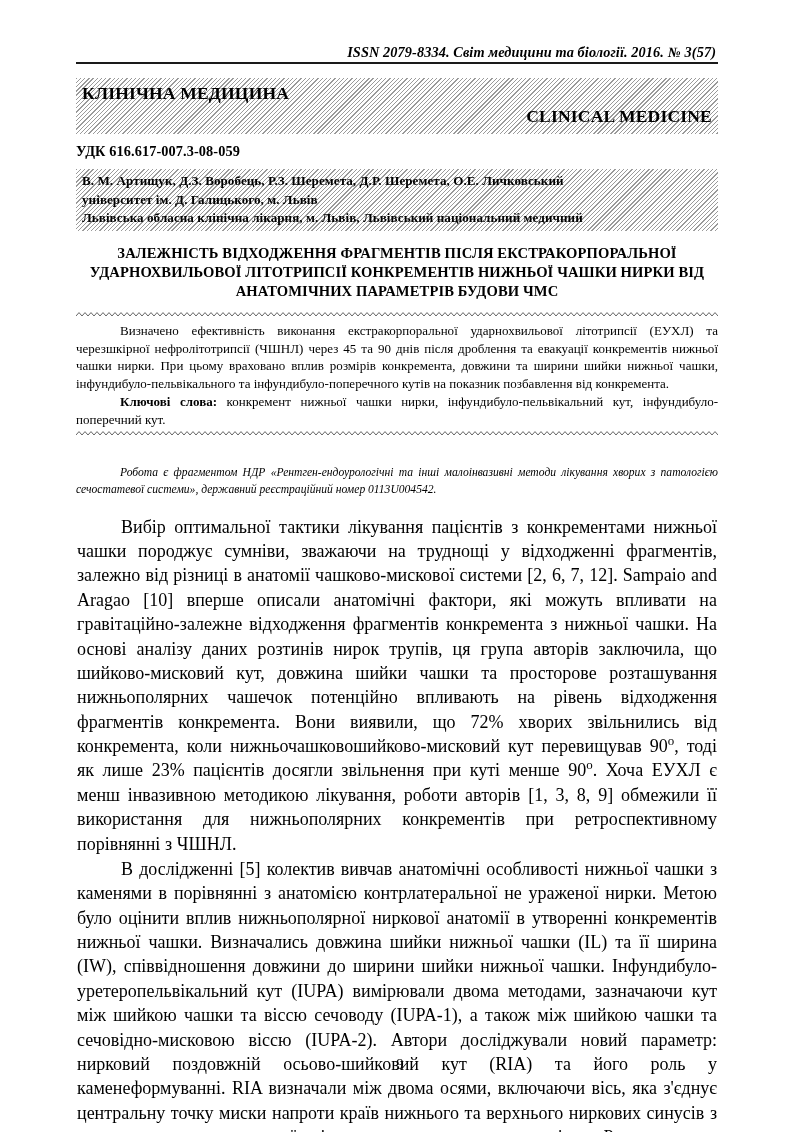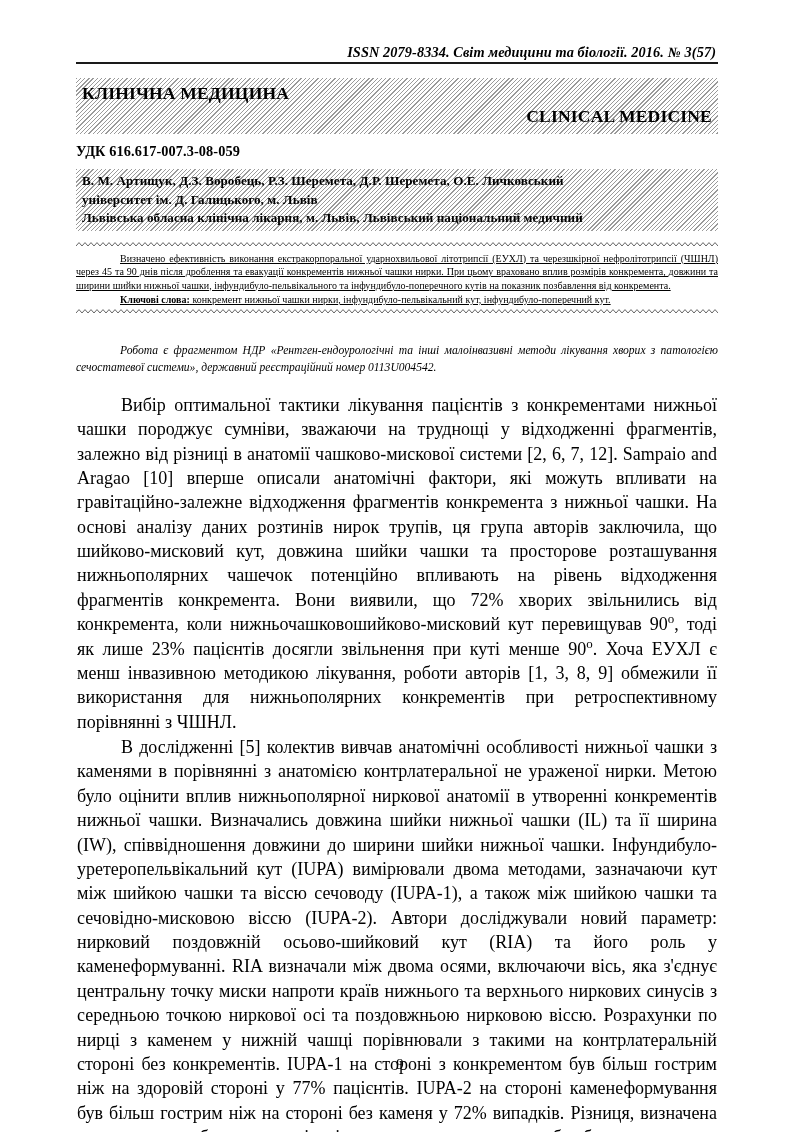--- a/index.html
+++ b/index.html
@@ -131,26 +131,25 @@
   .wave-rule svg { display: block; }
 
   .abstract-box {
     margin-top: 10px;
   }
   .abstract-body {
     padding: 4px 0 2px 0;
   }
   .abstract-body p {
     margin: 0;
-    font-size: 10px;
+    font-size: 13px;
     line-height: 1.345;
     text-align: justify;
     text-indent: 44px;
     letter-spacing: 0.01px;
-    text-decoration: underline;
   }
   .abstract-body p.kw {
     margin-top: 1px;
   }
   .abstract-body .kwlabel {
     font-weight: bold;
   }
 
   
   .funding-note {
@@ -207,20 +206,21 @@
     </div>
 
     <div class="udk">УДК 616.617-007.3-08-059</div>
 
     <div class="hatch-band authors-band">
       <div class="authors">В. М. Артищук, Д.З. Воробець, Р.З. Шеремета, Д.Р. Шеремета, О.Е. Личковський</div>
       <div class="affil">університет ім. Д. Галицького, м. Львів</div>
       <div class="affil">Львівська обласна клінічна лікарня, м. Львів, Львівський національний медичний</div>
     </div>
 
+    <div class="article-title">ЗАЛЕЖНІСТЬ ВІДХОДЖЕННЯ ФРАГМЕНТІВ ПІСЛЯ ЕКСТРАКОРПОРАЛЬНОЇ УДАРНОХВИЛЬОВОЇ ЛІТОТРИПСІЇ КОНКРЕМЕНТІВ НИЖНЬОЇ ЧАШКИ НИРКИ ВІД АНАТОМІЧНИХ ПАРАМЕТРІВ БУДОВИ ЧМС</div>
 
     <div class="abstract-box">
       <div class="wave-rule">
         <svg width="642" height="7" viewBox="0 0 642 7" preserveAspectRatio="none" xmlns="http://www.w3.org/2000/svg">
           <path d="M0,5 L3,1.6 L6,5 L9,1.6 L12,5 L15,1.6 L18,5 L21,1.6 L24,5 L27,1.6 L30,5 L33,1.6 L36,5 L39,1.6 L42,5 L45,1.6 L48,5 L51,1.6 L54,5 L57,1.6 L60,5 L63,1.6 L66,5 L69,1.6 L72,5 L75,1.6 L78,5 L81,1.6 L84,5 L87,1.6 L90,5 L93,1.6 L96,5 L99,1.6 L102,5 L105,1.6 L108,5 L111,1.6 L114,5 L117,1.6 L120,5 L123,1.6 L126,5 L129,1.6 L132,5 L135,1.6 L138,5 L141,1.6 L144,5 L147,1.6 L150,5 L153,1.6 L156,5 L159,1.6 L162,5 L165,1.6 L168,5 L171,1.6 L174,5 L177,1.6 L180,5 L183,1.6 L186,5 L189,1.6 L192,5 L195,1.6 L198,5 L201,1.6 L204,5 L207,1.6 L210,5 L213,1.6 L216,5 L219,1.6 L222,5 L225,1.6 L228,5 L231,1.6 L234,5 L237,1.6 L240,5 L243,1.6 L246,5 L249,1.6 L252,5 L255,1.6 L258,5 L261,1.6 L264,5 L267,1.6 L270,5 L273,1.6 L276,5 L279,1.6 L282,5 L285,1.6 L288,5 L291,1.6 L294,5 L297,1.6 L300,5 L303,1.6 L306,5 L309,1.6 L312,5 L315,1.6 L318,5 L321,1.6 L324,5 L327,1.6 L330,5 L333,1.6 L336,5 L339,1.6 L342,5 L345,1.6 L348,5 L351,1.6 L354,5 L357,1.6 L360,5 L363,1.6 L366,5 L369,1.6 L372,5 L375,1.6 L378,5 L381,1.6 L384,5 L387,1.6 L390,5 L393,1.6 L396,5 L399,1.6 L402,5 L405,1.6 L408,5 L411,1.6 L414,5 L417,1.6 L420,5 L423,1.6 L426,5 L429,1.6 L432,5 L435,1.6 L438,5 L441,1.6 L444,5 L447,1.6 L450,5 L453,1.6 L456,5 L459,1.6 L462,5 L465,1.6 L468,5 L471,1.6 L474,5 L477,1.6 L480,5 L483,1.6 L486,5 L489,1.6 L492,5 L495,1.6 L498,5 L501,1.6 L504,5 L507,1.6 L510,5 L513,1.6 L516,5 L519,1.6 L522,5 L525,1.6 L528,5 L531,1.6 L534,5 L537,1.6 L540,5 L543,1.6 L546,5 L549,1.6 L552,5 L555,1.6 L558,5 L561,1.6 L564,5 L567,1.6 L570,5 L573,1.6 L576,5 L579,1.6 L582,5 L585,1.6 L588,5 L591,1.6 L594,5 L597,1.6 L600,5 L603,1.6 L606,5 L609,1.6 L612,5 L615,1.6 L618,5 L621,1.6 L624,5 L627,1.6 L630,5 L633,1.6 L636,5 L639,1.6 L642,5" fill="none" stroke="#555555" stroke-width="0.9"></path>
         </svg>
       </div>
 
       <div class="abstract-body">
         <p>Визначено ефективність виконання екстракорпоральної ударнохвильової літотрипсії (ЕУХЛ) та черезшкірної нефролітотрипсії (ЧШНЛ) через 45 та 90 днів після дроблення та евакуації конкрементів нижньої чашки нирки. При цьому враховано вплив розмірів конкремента, довжини та ширини шийки нижньої чашки, інфундибуло-пельвікального та інфундибуло-поперечного кутів на показник позбавлення від конкремента.</p>

